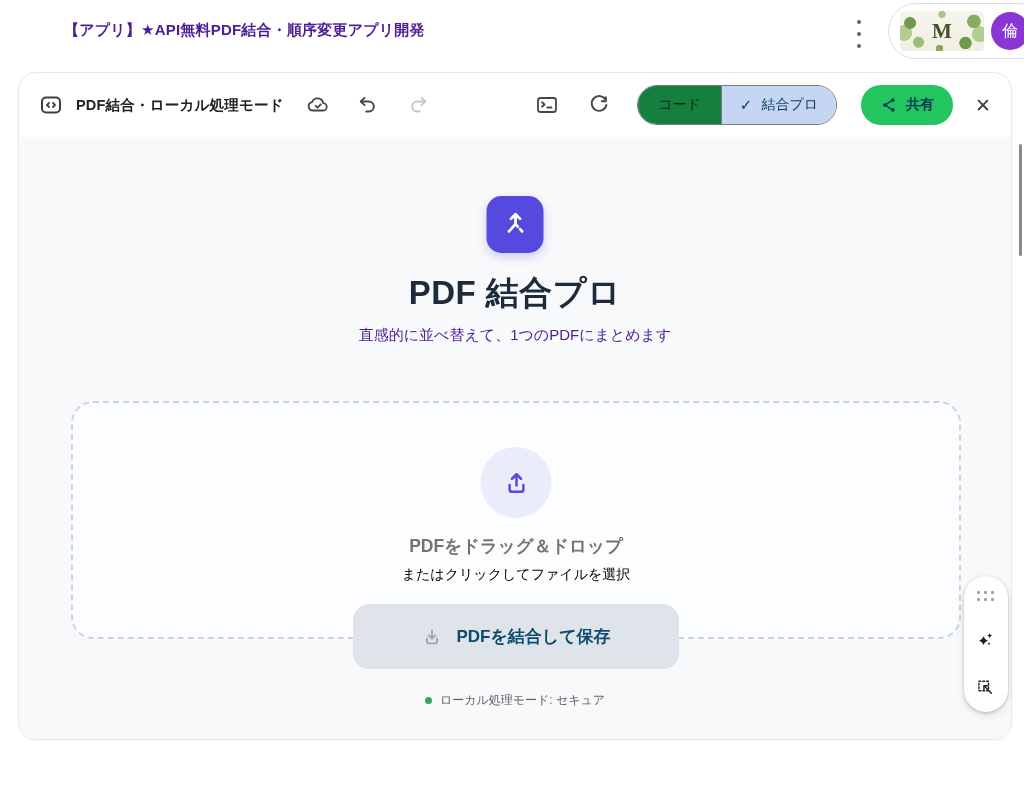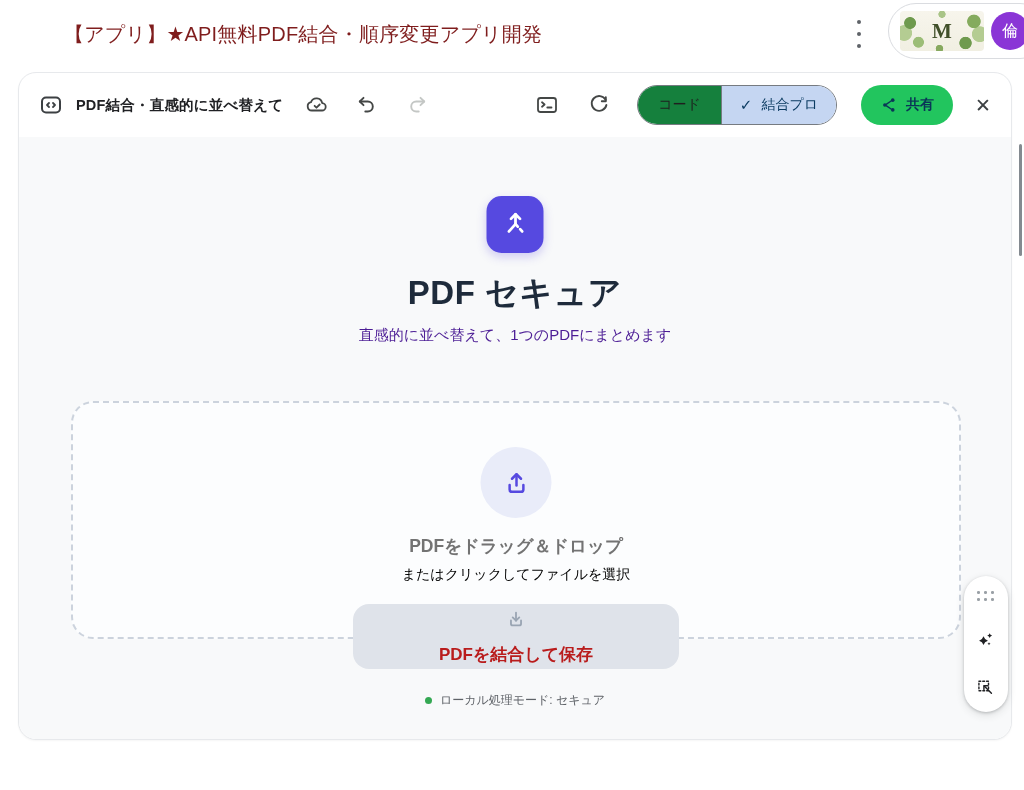--- a/index.html
+++ b/index.html
@@ -1,21 +1,21 @@
 <!DOCTYPE html>
 <html><head>
 <meta charset="utf-8">
 <style>
   * { margin:0; padding:0; box-sizing:border-box; }
   html,body { background:#fff; }
   body { font-family:"Liberation Sans","DejaVu Sans",sans-serif; }
   .stage { position:relative; width:1024px; height:790px; background:#fff; overflow:hidden; }
 
   
-  .doc-title { position:absolute; left:64px; top:21px; font-size:20px; font-weight:400; color:#7f1d1d; letter-spacing:.2px; }
+  .doc-title { position:absolute; left:64px; top:21px; font-size:15px; font-weight:700; color:#4c1d95; letter-spacing:.2px; }
   .kebab { position:absolute; left:853px; top:20px; width:12px; height:28px; display:flex; flex-direction:column; align-items:center; justify-content:space-between; cursor:pointer; }
   .kebab i { width:4px; height:4px; border-radius:50%; background:#5f6368; }
   .avatar-pill { position:absolute; left:888px; top:3px; width:160px; height:56px; background:#fff; border:1px solid #dadce0; border-radius:28px; display:flex; align-items:center; padding-left:11px; gap:7px; }
   .avatar-floral { width:84px; height:40px; border-radius:4px; position:relative; background:
       radial-gradient(circle at 12% 30%, #6f9a4e 0 7%, transparent 8%),
       radial-gradient(circle at 88% 26%, #85ab5e 0 8%, transparent 9%),
       radial-gradient(circle at 22% 78%, #9cbd77 0 7%, transparent 8%),
       radial-gradient(circle at 78% 80%, #6f9a4e 0 8%, transparent 9%),
       radial-gradient(circle at 50% 8%, #a9c487 0 6%, transparent 7%),
       radial-gradient(circle at 47% 94%, #87a95f 0 6%, transparent 7%),
@@ -48,21 +48,21 @@
   .merge-badge { position:absolute; left:50%; top:59px; transform:translateX(-50%); width:57px; height:57px; border-radius:15px; background:#5649e0; display:flex; align-items:center; justify-content:center; box-shadow:0 4px 10px rgba(86,73,224,.25); }
   .merge-badge svg { width:32px; height:32px; }
   .app-title { position:absolute; left:0; right:0; top:134px; text-align:center; font-size:33px; font-weight:700; color:#1e2b3b; letter-spacing:.5px; }
   .app-sub { position:absolute; left:0; right:0; top:189px; text-align:center; font-size:15px; color:#4c1d95; }
 
   .dropzone { position:absolute; left:52px; top:264px; width:890px; height:238px; border:2px dashed #ccd3dd; border-radius:22px; background:#fcfdfe; }
   .up-circle { position:absolute; left:50%; top:44px; transform:translateX(-50%); width:71px; height:71px; border-radius:50%; background:#e9ecf9; display:flex; align-items:center; justify-content:center; }
   .up-circle svg { width:30px; height:30px; }
   .dz-title { position:absolute; left:0; right:0; top:131px; text-align:center; font-size:17.5px; font-weight:700; color:#737373; }
   .dz-sub { position:absolute; left:0; right:0; top:163px; text-align:center; font-size:14px; color:#000000; }
-  .merge-save { position:absolute; left:50%; top:201px; transform:translateX(-50%); width:326px; height:65px; border:none; border-radius:16px; background:#dfe3ea; color:#b91c1c; font-family:inherit; font-size:17px; font-weight:600; display:flex; align-items:center; justify-content:center; gap:13px; cursor:default;flex-direction:column; }
+  .merge-save { position:absolute; left:50%; top:201px; transform:translateX(-50%); width:326px; height:65px; border:none; border-radius:16px; background:#dfe3ea; color:#0c4a6e; font-family:inherit; font-size:17px; font-weight:600; display:flex; align-items:center; justify-content:center; gap:13px; cursor:default; }
   .merge-save svg { width:22px; height:22px; }
 
   .status-line { position:absolute; left:0; right:0; top:555px; display:flex; align-items:center; justify-content:center; gap:8px; }
   .status-dot { width:7px; height:7px; border-radius:50%; background:#34a853; }
   .status-text { font-size:12px; color:#5f6368; }
 
   
   .float-bar { position:absolute; left:964px; top:576px; width:44px; height:136px; background:#fff; border-radius:22px; box-shadow:0 1px 3px rgba(60,64,67,.28), 0 3px 8px rgba(60,64,67,.14); display:flex; flex-direction:column; align-items:center; justify-content:space-between; padding:15px 0; }
   .dots6 { display:grid; grid-template-columns:repeat(3,4px); grid-template-rows:repeat(2,4px); gap:3px; cursor:grab; }
   .dots6 i { width:2.6px; height:2.6px; border-radius:50%; background:#9aa0a6; }
@@ -88,21 +88,21 @@
     <div class="avatar-circle">倫</div>
   </div>
 
   <div class="card">
     <div class="card-toolbar">
       <svg class="app-icon" viewBox="0 0 24 24" fill="none" stroke="currentColor" stroke-width="2" stroke-linecap="round" stroke-linejoin="round">
         <rect x="3" y="4.5" width="18" height="15" rx="4"></rect>
         <path d="M10 10 L8 12 L10 14" stroke-width="1.8"></path>
         <path d="M14 10 L16 12 L14 14" stroke-width="1.8"></path>
       </svg>
-      <div class="app-name">PDF結合・直感的に並べ替えて</div>
+      <div class="app-name">PDF結合・ローカル処理モード</div>
 
       <div class="left-icons">
         <svg class="tb-icon" viewBox="0 0 24 24" fill="none" stroke="currentColor" stroke-width="1.8" stroke-linecap="round" stroke-linejoin="round">
           <path d="M7 17.5h9.8a3.7 3.7 0 0 0 .4-7.4A5.8 5.8 0 0 0 6 9.2a4.2 4.2 0 0 0 1 8.3z"></path>
           <path d="M9.6 12.8l1.9 1.9 3.2-3.2"></path>
         </svg>
         <svg class="tb-icon" viewBox="0 0 24 24" fill="none" stroke="currentColor" stroke-width="1.9" stroke-linecap="round" stroke-linejoin="round">
           <path d="M8.5 4.8 4.8 8.5l3.7 3.7"></path>
           <path d="M4.8 8.5h8a5 5 0 0 1 5 5 5 5 0 0 1-5 5h-2.5"></path>
         </svg>
@@ -150,21 +150,21 @@
     <div class="content">
       <div class="merge-badge">
         <svg viewBox="0 0 24 24" fill="none" stroke="#fff" stroke-width="2.1" stroke-linecap="round" stroke-linejoin="round">
           <path d="M8.6 7.4 12 4l3.4 3.4"></path>
           <path d="M12 4v7.3"></path>
           <path d="M12 11.3 7.1 16.8"></path>
           <path d="M12 11.3 13.7 13.2"></path>
           <path d="M15.5 15.1 17 16.8"></path>
         </svg>
       </div>
-      <div class="app-title">PDF セキュア</div>
+      <div class="app-title">PDF 結合プロ</div>
       <div class="app-sub">直感的に並べ替えて、1つのPDFにまとめます</div>
 
       <div class="dropzone">
         <div class="up-circle">
           <svg viewBox="0 0 24 24" fill="none" stroke="#5649e0" stroke-width="2" stroke-linecap="round" stroke-linejoin="round">
             <path d="M6.5 13.5v3.6a1.9 1.9 0 0 0 1.9 1.9h7.2a1.9 1.9 0 0 0 1.9-1.9v-3.6"></path>
             <path d="M12 14V5.2"></path>
             <path d="M8.4 8.6 12 5l3.6 3.6"></path>
           </svg>
         </div>

